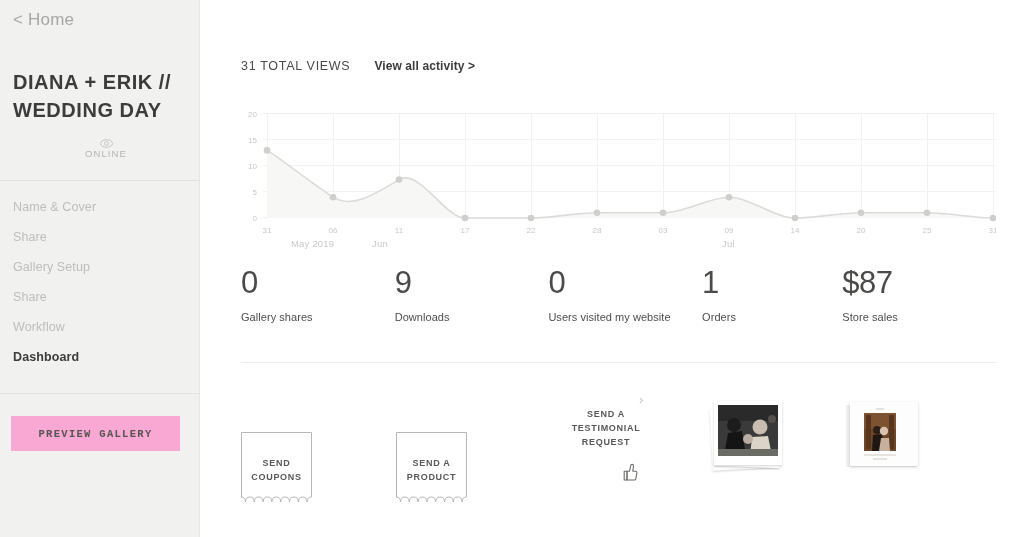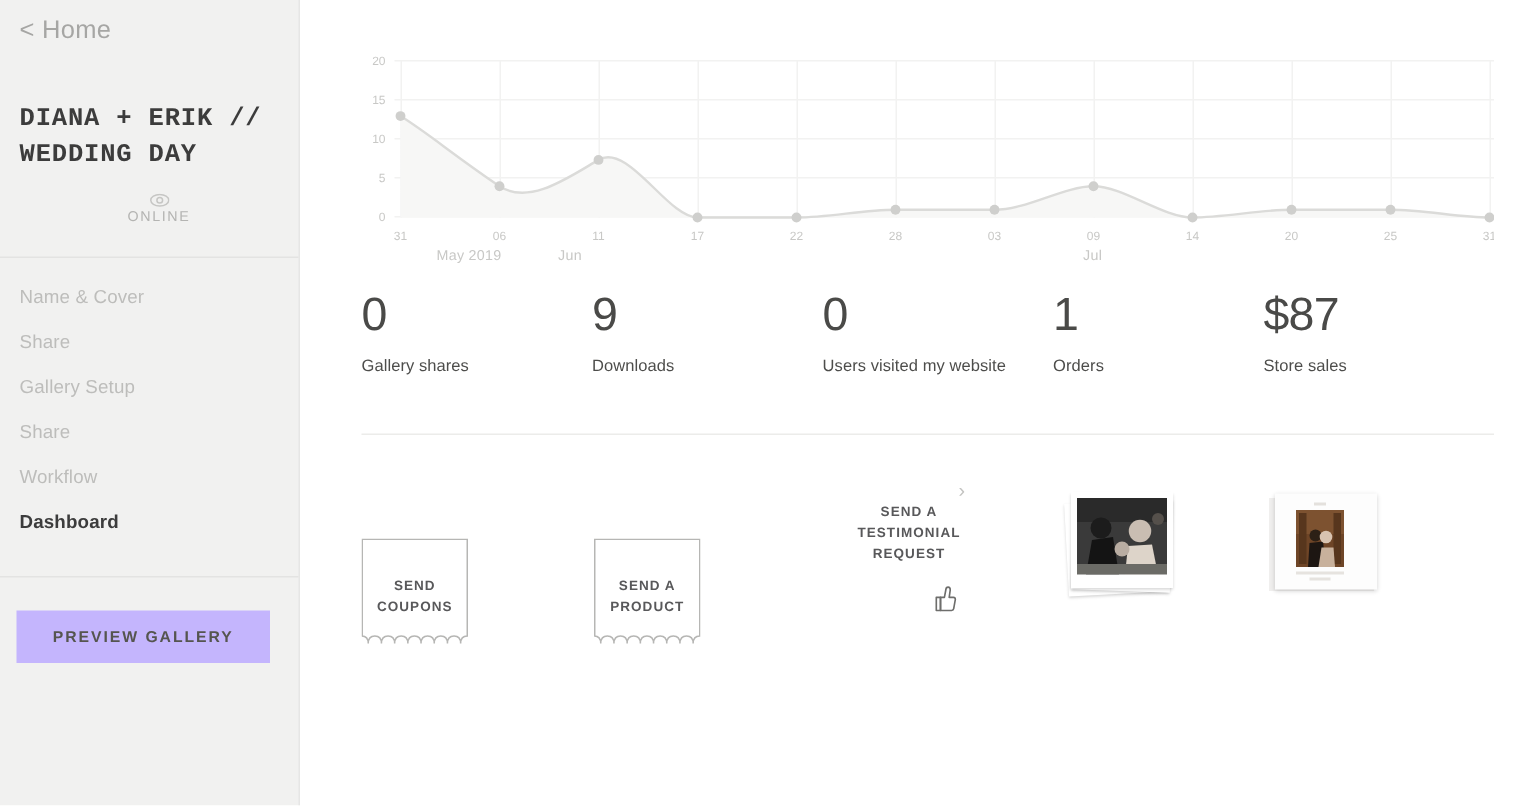--- a/index.html
+++ b/index.html
@@ -19,24 +19,23 @@
     flex: 0 0 200px;
     position: relative;
   }
   .home-link {
     font-size: 17px; color: #a6a6a4;
     padding: 10px 0 0 13px; letter-spacing: .2px;
     cursor: pointer; display: inline-block;
   }
   .gallery-title {
     margin: 38px 17px 0 13px;
-    font-size: 17px; font-weight: bold; color: #3c3c3c;
+    font-size: 20px; font-weight: bold; color: #3c3c3c;
     letter-spacing: .55px; line-height: 1.42;
     text-transform: uppercase;
-    font-family: Liberation Mono, monospace;
   }
   .online-row {
     display: flex; align-items: center; gap: 5px;
     margin: 9px 0 0 13px;
     flex-direction: column;
   }
   .eye-icon { width: 13px; height: 9px; display: block; }
   .online-text {
     font-size: 9.5px; color: #b4b4b2; letter-spacing: 1.1px;
   }
@@ -44,25 +43,25 @@
 
   .nav { padding-top: 11px; }
   .nav-item {
     font-size: 12.5px; color: #bdbdbb;
     padding: 8px 0 8px 13px; cursor: pointer; letter-spacing: .1px;
   }
   .nav-item.active { color: #3c3c3c; font-weight: bold; }
 
   .preview-wrap { padding: 22px 10px 0 11px; }
   .preview-btn {
-    background: #c4b5fd; color: #55554f;
+    background: #f9a8d4; color: #55554f;
     font-size: 10.5px; font-weight: bold; letter-spacing: 1.3px;
     text-align: center; padding: 12px 0 11px;
     border: none; width: 169px; cursor: pointer;
-    font-family: Liberation Sans, sans-serif;
+    font-family: Liberation Mono, monospace;
   }
 
   
   .main { flex: 1; position: relative; background: #fff; padding-left: 41px; }
 
   .topbar { display: flex; align-items: baseline; padding-top: 59px; }
   .total-views {
     font-size: 12.5px; color: #4a4a48; letter-spacing: .7px;
   }
   .view-all {
@@ -193,20 +192,24 @@
 
     <div class="sidebar-sep"></div>
 
     <div class="preview-wrap">
       <button class="preview-btn">PREVIEW GALLERY</button>
     </div>
   </aside>
 
   <main class="main">
 
+    <div class="topbar">
+      <span class="total-views">31 TOTAL VIEWS</span>
+      <span class="view-all">View all activity &gt;</span>
+    </div>
 
     <div class="chart-block">
       <svg class="chart-svg" width="755" height="143" viewBox="0 0 755 143">
 
         <g stroke="#f2f2f1" stroke-width="1">
           <line x1="22" y1="7.5" x2="755" y2="7.5"></line>
           <line x1="22" y1="33.5" x2="755" y2="33.5"></line>
           <line x1="22" y1="59.5" x2="755" y2="59.5"></line>
           <line x1="22" y1="85.5" x2="755" y2="85.5"></line>
           <line x1="22" y1="111.5" x2="755" y2="111.5"></line>

